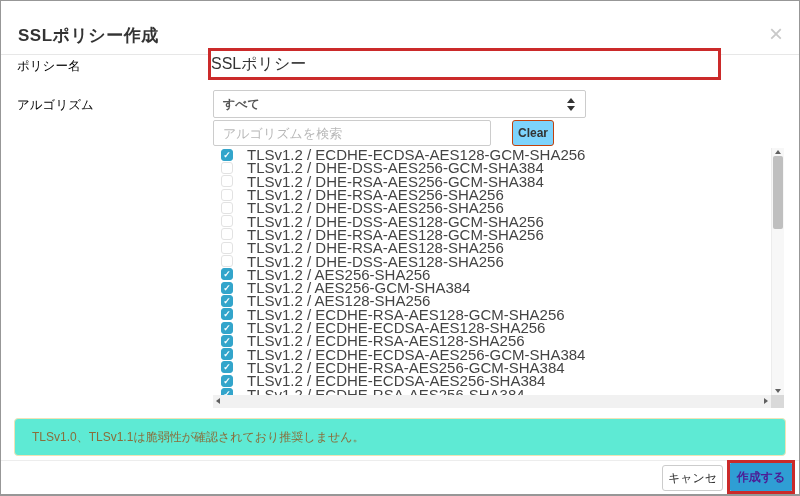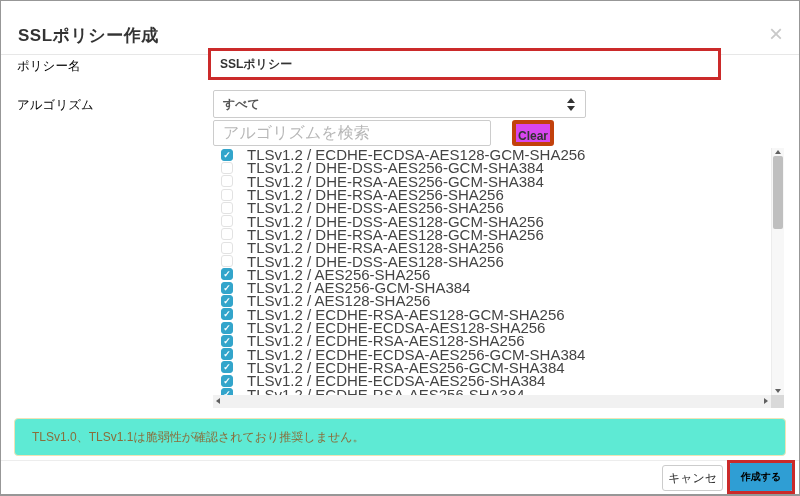--- a/index.html
+++ b/index.html
@@ -11,33 +11,33 @@
   .title { position:absolute; left:17px; top:9px; font-size:17px; font-weight:bold; color:#333; letter-spacing:0.5px; }
   .close { position:absolute; right:16px; top:4px; font-size:24px; color:#c9c9c9; cursor:pointer; line-height:30px; }
 
   
   .lbl { position:absolute; font-size:12.5px; color:#000000; }
   .lbl-policy { left:16px; top:57px; }
   .lbl-algo { left:16px; top:96px; }
 
   
   .policy-wrap { position:absolute; left:207px; top:47px; width:513px; height:32px; border:3px solid #cb2a2a; background:#fff; }
-  .policy-input { width:100%; height:100%; border:none; outline:none; padding-left:9px; font-size:12px; color:#333; font-family:"Liberation Sans", sans-serif;font-weight:bold; }
+  .policy-input { width:100%; height:100%; border:none; outline:none; font-size:16px; color:#333; font-family:"Liberation Sans", sans-serif; }
 
   
   .select { position:absolute; left:212px; top:89px; width:373px; height:28px; border:1px solid #ccc; border-radius:2px; background:#fff; cursor:pointer; }
   .select-text { position:absolute; left:9px; top:0; line-height:26px; font-size:12px; color:#555;font-weight:bold; }
   .select-arrows { position:absolute; right:10px; top:7px; width:8px; height:13px; }
   .tri-up { position:absolute; top:0; left:0; width:0; height:0; border-left:4px solid transparent; border-right:4px solid transparent; border-bottom:5px solid #333; }
   .tri-down { position:absolute; bottom:0; left:0; width:0; height:0; border-left:4px solid transparent; border-right:4px solid transparent; border-top:5px solid #333; }
 
   
-  .search-input { position:absolute; left:212px; top:119px; width:278px; height:26px; border:1px solid #ccc; border-radius:2px; padding-left:9px; font-size:16px; color:#333; outline:none; font-family:"Liberation Sans", sans-serif; }
+  .search-input { position:absolute; left:212px; top:119px; width:278px; height:26px; border:1px solid #ccc; border-radius:2px; padding-left:9px; font-size:13px; color:#333; outline:none; font-family:"Liberation Sans", sans-serif; }
   .search-input::placeholder { color:#b7b7b7; }
-  .clear-btn { position:absolute; left:511px; top:119px; width:42px; height:26px; background:#d946ef; border:4px solid #c2410c; border-radius:3px; font-size:12px; font-weight:bold; color:#333; text-align:center; line-height:24px; cursor:pointer; }
+  .clear-btn { position:absolute; left:511px; top:119px; width:42px; height:26px; background:#7dd3fc; border:1px solid #c2410c; border-radius:3px; font-size:12px; font-weight:bold; color:#333; text-align:center; line-height:24px; cursor:pointer; }
 
   
   .list { position:absolute; left:212px; top:147px; width:571px; height:260px; background:#fff; }
   .rows { position:absolute; left:0; top:0; width:558px; height:247px; overflow:hidden; }
   .algo-row { height:13.3px; display:flex; align-items:center; cursor:pointer; }
   .cb { flex:0 0 12px; width:12px; height:12px; margin-left:8px; border-radius:3px; border:1px solid #e2e2e2; background:#fff; font-size:9px; line-height:11px; text-align:center; color:#fff; }
   .cb.checked { background:#33a5cb; border-color:#33a5cb; font-weight:bold; }
   .algo-label { margin-left:14px; font-size:15px; color:#444; white-space:nowrap; }
 
   
@@ -52,21 +52,21 @@
   .scroll-corner { position:absolute; right:0; bottom:0; width:13px; height:13px; background:#d9d9d9; }
 
   
   .warning { position:absolute; left:13px; top:417px; width:772px; height:38px; background:#5eead4; border:1px solid #f0e3b6; border-radius:4px; }
   .warning-text { position:absolute; left:17px; top:0; line-height:37px; font-size:12px; color:#8a6d3b; }
 
   
   .footer-divider { position:absolute; left:0; top:459px; width:100%; height:1px; background:#ededed; }
   .cancel-btn { position:absolute; left:661px; top:464px; width:61px; height:26px; background:#fff; border:1px solid #ccc; border-radius:3px; font-size:12px; color:#333; text-align:center; line-height:24px; cursor:pointer; }
   .create-wrap { position:absolute; left:726px; top:459px; width:68px; height:34px; border:3px solid #cb2a2a; }
-  .create-btn { width:100%; height:100%; background:#2f9ed4; border:none; color:#000000; font-size:10px; font-weight:bold; font-family:"Liberation Sans", sans-serif; cursor:pointer; border-radius:1px; }
+  .create-btn { width:100%; height:100%; background:#2f9ed4; border:none; color:#4c1d95; font-size:12px; font-weight:bold; font-family:"Liberation Sans", sans-serif; cursor:pointer; border-radius:1px; }
 </style>
 </head>
 <body>
 
 <div class="modal">
 
   <div class="header">
     <div class="title">SSLポリシー作成</div>
     <div class="close">×</div>
   </div>

